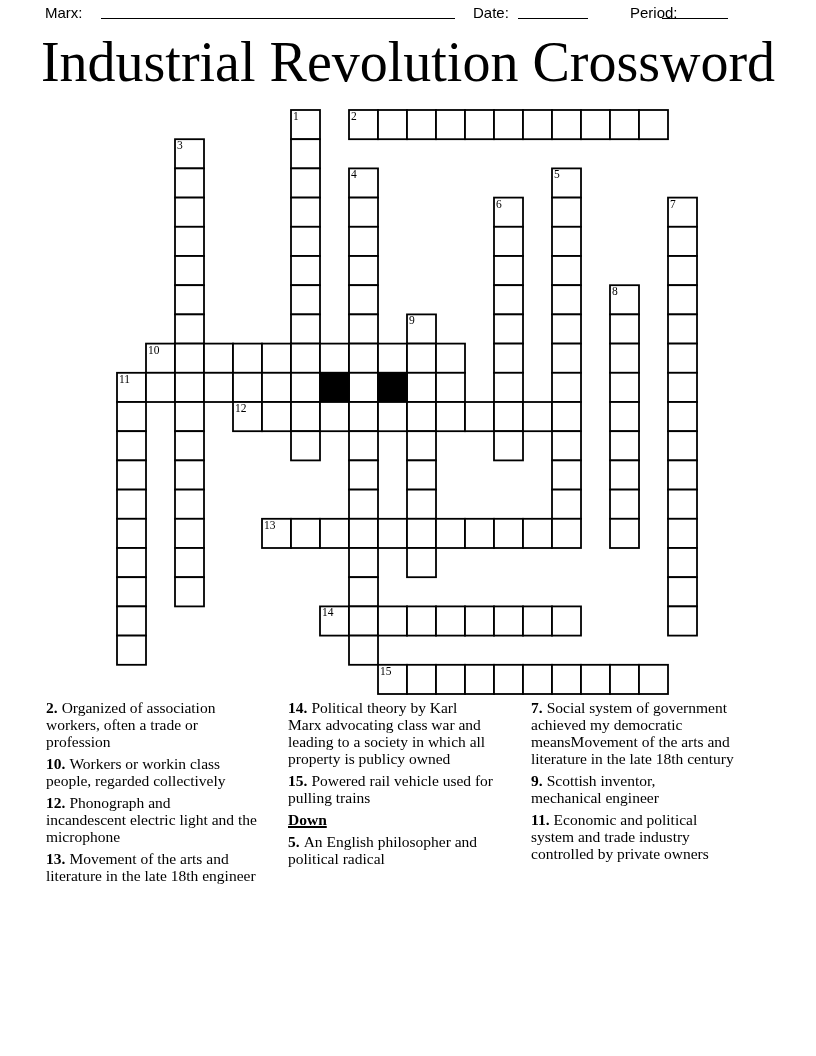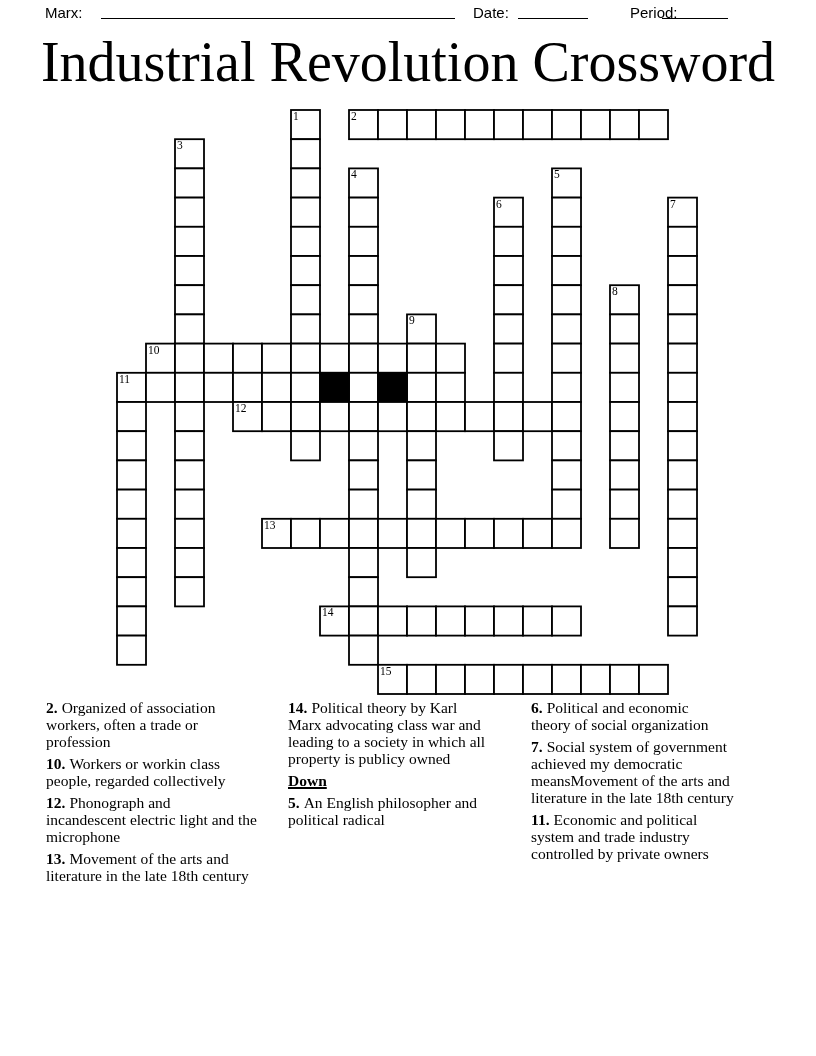--- a/index.html
+++ b/index.html
@@ -244,35 +244,37 @@
   <div class="clue-col" id="clue-col-1">
       <div class="clue"><span class="cnum">2.</span><span class="ctext">Organized of association
 workers, often a trade or
 profession</span></div>
       <div class="clue"><span class="cnum">10.</span><span class="ctext">Workers or workin class
 people, regarded collectively</span></div>
       <div class="clue"><span class="cnum">12.</span><span class="ctext">Phonograph and
 incandescent electric light and the
 microphone</span></div>
       <div class="clue"><span class="cnum">13.</span><span class="ctext">Movement of the arts and
-literature in the late 18th century</span></div>
+literature in the late 18th engineer</span></div>
     </div>
   <div class="clue-col" id="clue-col-2">
       <div class="clue"><span class="cnum">14.</span><span class="ctext">Political theory by Karl
 Marx advocating class war and
 leading to a society in which all
 property is publicy owned</span></div>
+      <div class="clue"><span class="cnum">15.</span><span class="ctext">Powered rail vehicle used for
+pulling trains</span></div>
       <div class="clue-heading">Down</div>
       <div class="clue"><span class="cnum">5.</span><span class="ctext">An English philosopher and
 political radical</span></div>
     </div>
   <div class="clue-col" id="clue-col-3">
-      <div class="clue"><span class="cnum">6.</span><span class="ctext">Political and economic
-theory of social organization</span></div>
       <div class="clue"><span class="cnum">7.</span><span class="ctext">Social system of government
 achieved my democratic
 meansMovement of the arts and
 literature in the late 18th century</span></div>
+      <div class="clue"><span class="cnum">9.</span><span class="ctext">Scottish inventor,
+mechanical engineer</span></div>
       <div class="clue"><span class="cnum">11.</span><span class="ctext">Economic and political
 system and trade industry
 controlled by private owners</span></div>
     </div>
 </div>
 
 </body></html>

